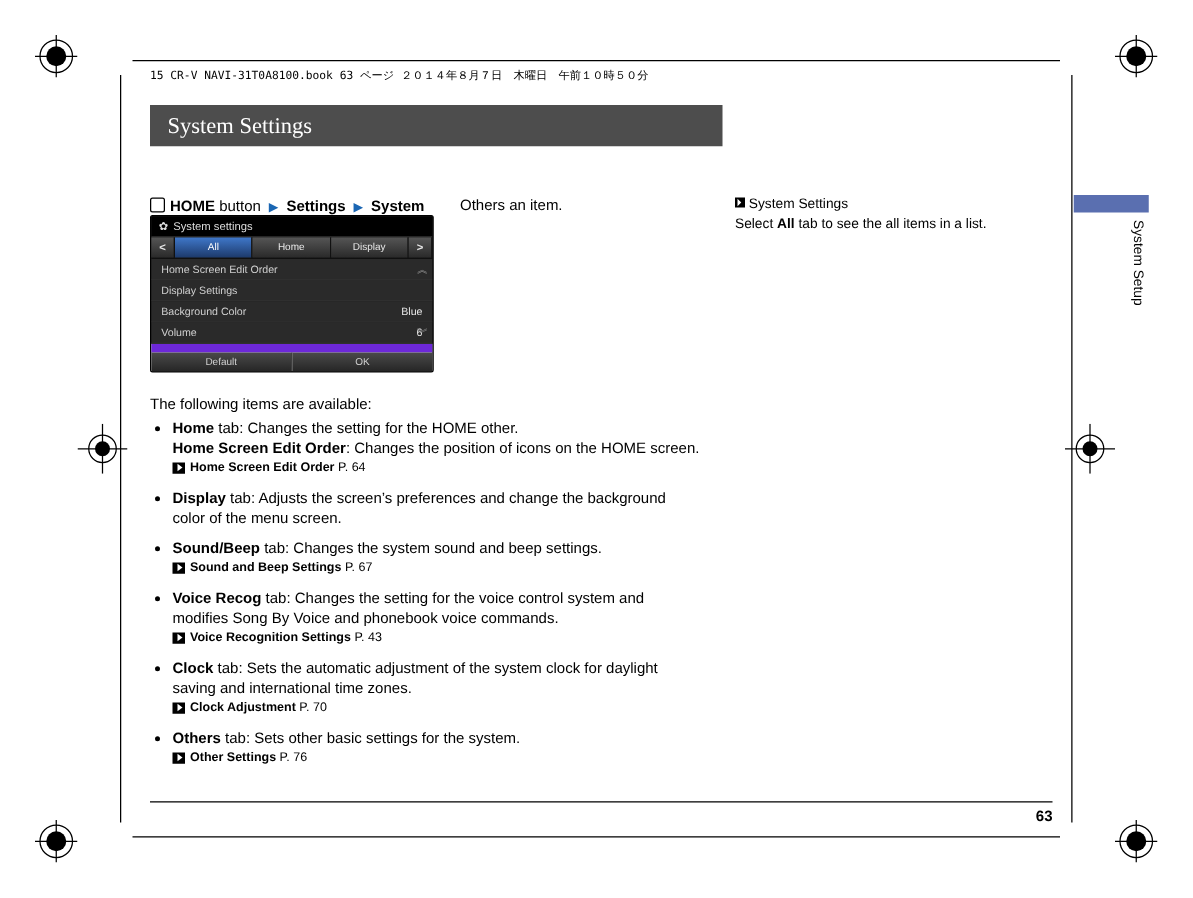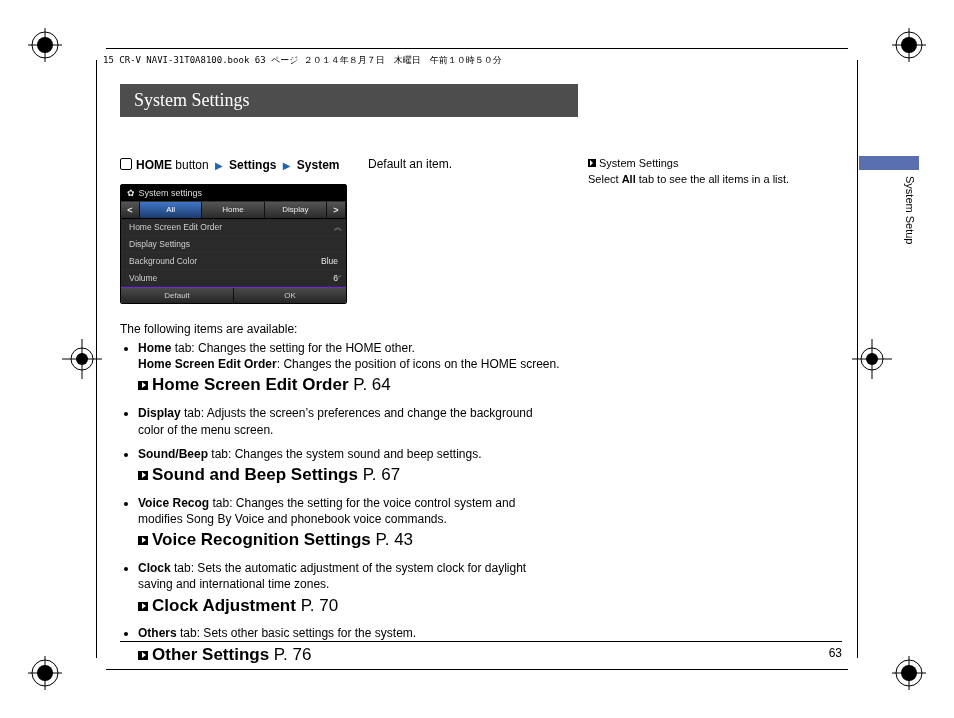--- a/index.html
+++ b/index.html
@@ -22,68 +22,68 @@
   .reg.bl{bottom:28px;left:28px}.reg.br{bottom:28px;right:28px}
   .mark{position:absolute;width:40px;height:40px;display:flex;align-items:center;justify-content:center}
   .mark svg{display:block}
   .mark.l{left:62px;top:50%;transform:translateY(-50%)}
   .mark.r{right:62px;top:50%;transform:translateY(-50%)}
   .crop-top{position:absolute;top:48px;left:106px;right:106px;border-top:1px solid #000}
   .crop-bot{position:absolute;bottom:48px;left:106px;right:106px;border-top:1px solid #000}
   .crop-l{position:absolute;top:60px;bottom:60px;left:96px;border-left:1px solid #000}
   .crop-r{position:absolute;top:60px;bottom:60px;right:96px;border-left:1px solid #000}
 
-  .header-line{position:absolute;top:54px;left:103px;font-size:9px;font-family:monospace;color:#000}
+  .header-line{position:absolute;top:54px;left:120px;font-size:9px;font-family:monospace;color:#000}
 
   .page{position:absolute;top:84px;left:120px;right:105px;bottom:60px}
   .title-bar{background:var(--hdr-bg);color:#fff;font-size:18px;font-family:Georgia,serif;padding:6px 14px;width:430px;margin-bottom:40px}
   .cols{display:flex;gap:28px;align-items:flex-start}
   .colL{width:440px}
   .colR{flex:1}
 
-  .breadcrumb{font-size:12px;margin-bottom:12px}
+  .breadcrumb{font-size:12px;margin-bottom:0}
   .breadcrumb .arrow{color:#1a66b3;font-size:10px;margin:0 3px}
   .breadcrumb .home-icon{display:inline-block;width:10px;height:10px;border:1px solid #000;border-radius:2px;position:relative;top:1px;margin-right:4px}
   .select-line{position:absolute;left:248px;top:0;font-size:12px}
   .bc-wrap{position:relative}
 
   
   .dev{width:225px;background:#1e1e1e;border:1px solid #000;color:#cfcfcf;font-size:9px;border-radius:2px;overflow:hidden}
   .dev-title{background:#000;padding:3px 6px;border-bottom:1px solid #333;color:#dedede;display:flex;align-items:center;gap:4px}
   .gear{font-size:9px}
   .dev-tabs{display:flex;align-items:stretch;background:#2b2b2b;border-bottom:1px solid #000}
   .dev-tab{flex:1;background:linear-gradient(#555,#2a2a2a);text-align:center;padding:3px 0;font-size:8px;border-right:1px solid #111;color:#e8e8e8}
   .dev-tab.nav{flex:0 0 18px;font-size:9px;font-weight:bold}
   .dev-tab.active{background:linear-gradient(#3f77c9,#1d3a6b);color:#fff}
   .dev-body{position:relative}
   .dev-row{display:flex;justify-content:space-between;align-items:center;padding:3px 8px;border-bottom:1px solid #2f2f2f;font-size:8.5px;background:#2a2a2a}
   .dev-row .val{color:#e8e8e8}
   .dev-scroll{position:absolute;right:2px;top:2px;bottom:2px;width:12px;display:flex;flex-direction:column;justify-content:space-between;align-items:center;color:#888;font-size:9px}
-  .dev-footer{display:flex;background:#ffffff;border-top:1px solid #6d28d9}
+  .dev-footer{display:flex;background:#ffffff;border-top:7px solid #6d28d9}
   .dev-btn{flex:1;text-align:center;padding:3px 0;font-size:8px;background:linear-gradient(#4a4a4a,#262626);border-right:1px solid #111}
   .dev-btn:last-child{border-right:none}
 
   .intro{margin-top:18px;font-size:12px}
   ul.items{margin:4px 0 0 0;padding-left:18px}
   ul.items>li{margin-bottom:8px;font-size:12px;line-height:1.35}
-  .xref{font-size:17px;margin-top:2px}
+  .xref{font-size:10px;margin-top:2px}
   .xref b{font-weight:bold}
   .xref .ic{display:inline-block;width:10px;height:9px;background:#000;position:relative;margin-right:4px;vertical-align:middle}
   .xref .ic::after{content:"";position:absolute;right:-0px;top:1px;border-left:4px solid #fff;border-top:3.5px solid transparent;border-bottom:3.5px solid transparent;left:4px}
 
   .side-callout{font-size:11px}
   .side-callout .hd{font-size:11px;margin-bottom:4px}
   .side-callout .hd .gg{display:inline-block;width:8px;height:8px;background:#000;margin-right:3px;position:relative}
   .side-callout .hd .gg::after{content:"";position:absolute;left:2px;top:1px;border-left:3px solid #fff;border-top:3px solid transparent;border-bottom:3px solid transparent}
 
   .side-tab{position:absolute;top:156px;right:35px;width:60px;}
   .side-tab .bar{height:14px;background:var(--blue-bar);width:60px}
   .side-tab .lbl{writing-mode:vertical-rl;font-size:11px;margin-top:6px;margin-left:45px}
 
-  .pagenum{position:absolute;bottom:58px;right:112px;font-size:12px;font-weight:normal}
+  .pagenum{position:absolute;bottom:58px;right:112px;font-size:12px;font-weight:bold}
   .pagerule{position:absolute;bottom:76px;left:120px;right:112px;border-top:1px solid #000}
   b{font-weight:bold}
 </style>
 </head>
 <body>
 
 <div class="crop-top"></div>
 <div class="crop-bot"></div>
 <div class="crop-l"></div>
 <div class="crop-r"></div>
@@ -145,21 +145,21 @@
     <div class="colL">
       <div class="bc-wrap">
         <div class="breadcrumb">
           <span class="home-icon"></span><b>HOME</b>
           <span>button</span>
           <span class="arrow">▶</span>
           <b>Settings</b>
           <span class="arrow">▶</span>
           <b>System</b>
         </div>
-        <div class="select-line">Default an item.</div>
+        <div class="select-line">Others an item.</div>
       </div>
 
       <div class="dev">
         <div class="dev-title">
           <span class="gear">✿</span>
           <span>System settings</span>
         </div>
         <div class="dev-tabs">
           <div class="dev-tab nav">&lt;</div>
           <div class="dev-tab active">All</div>

